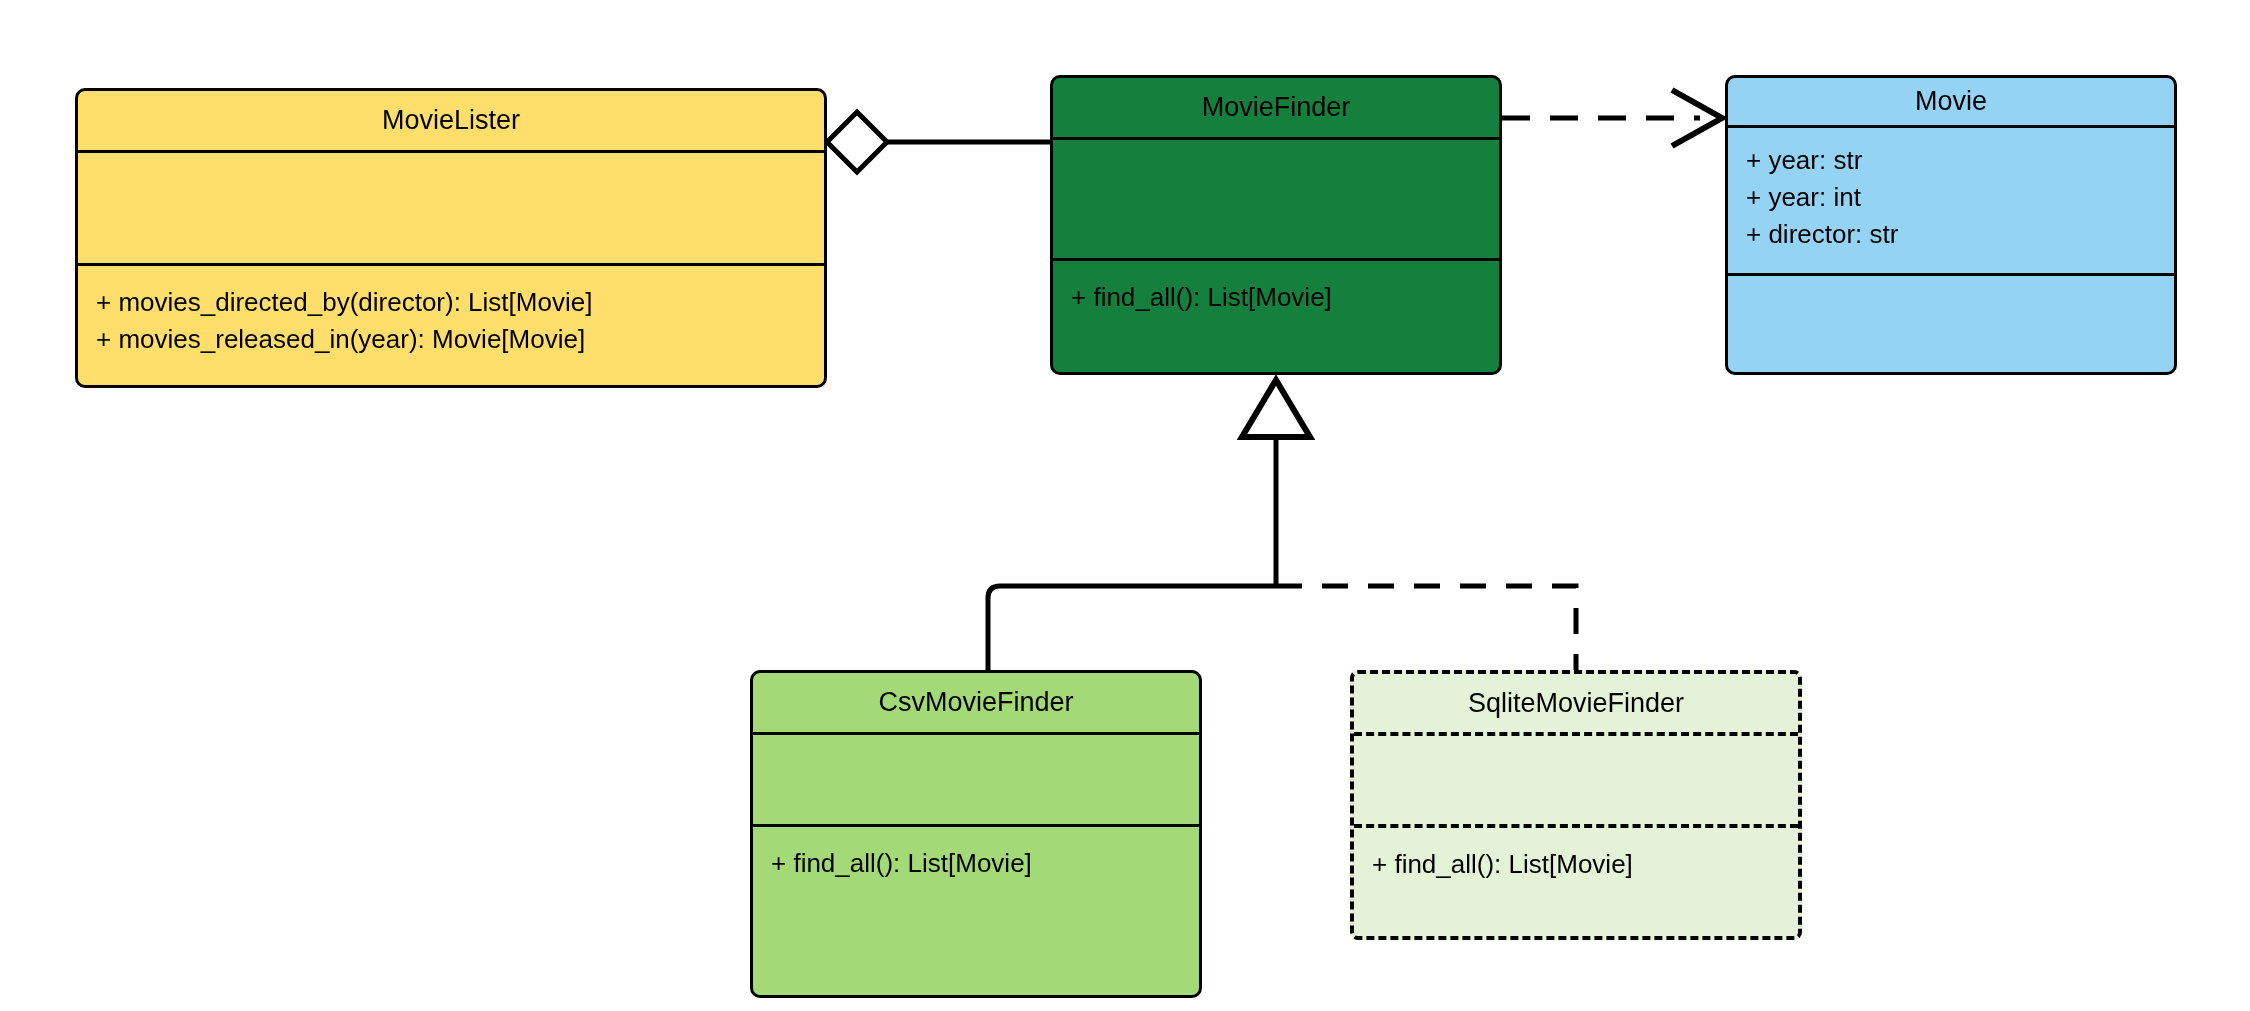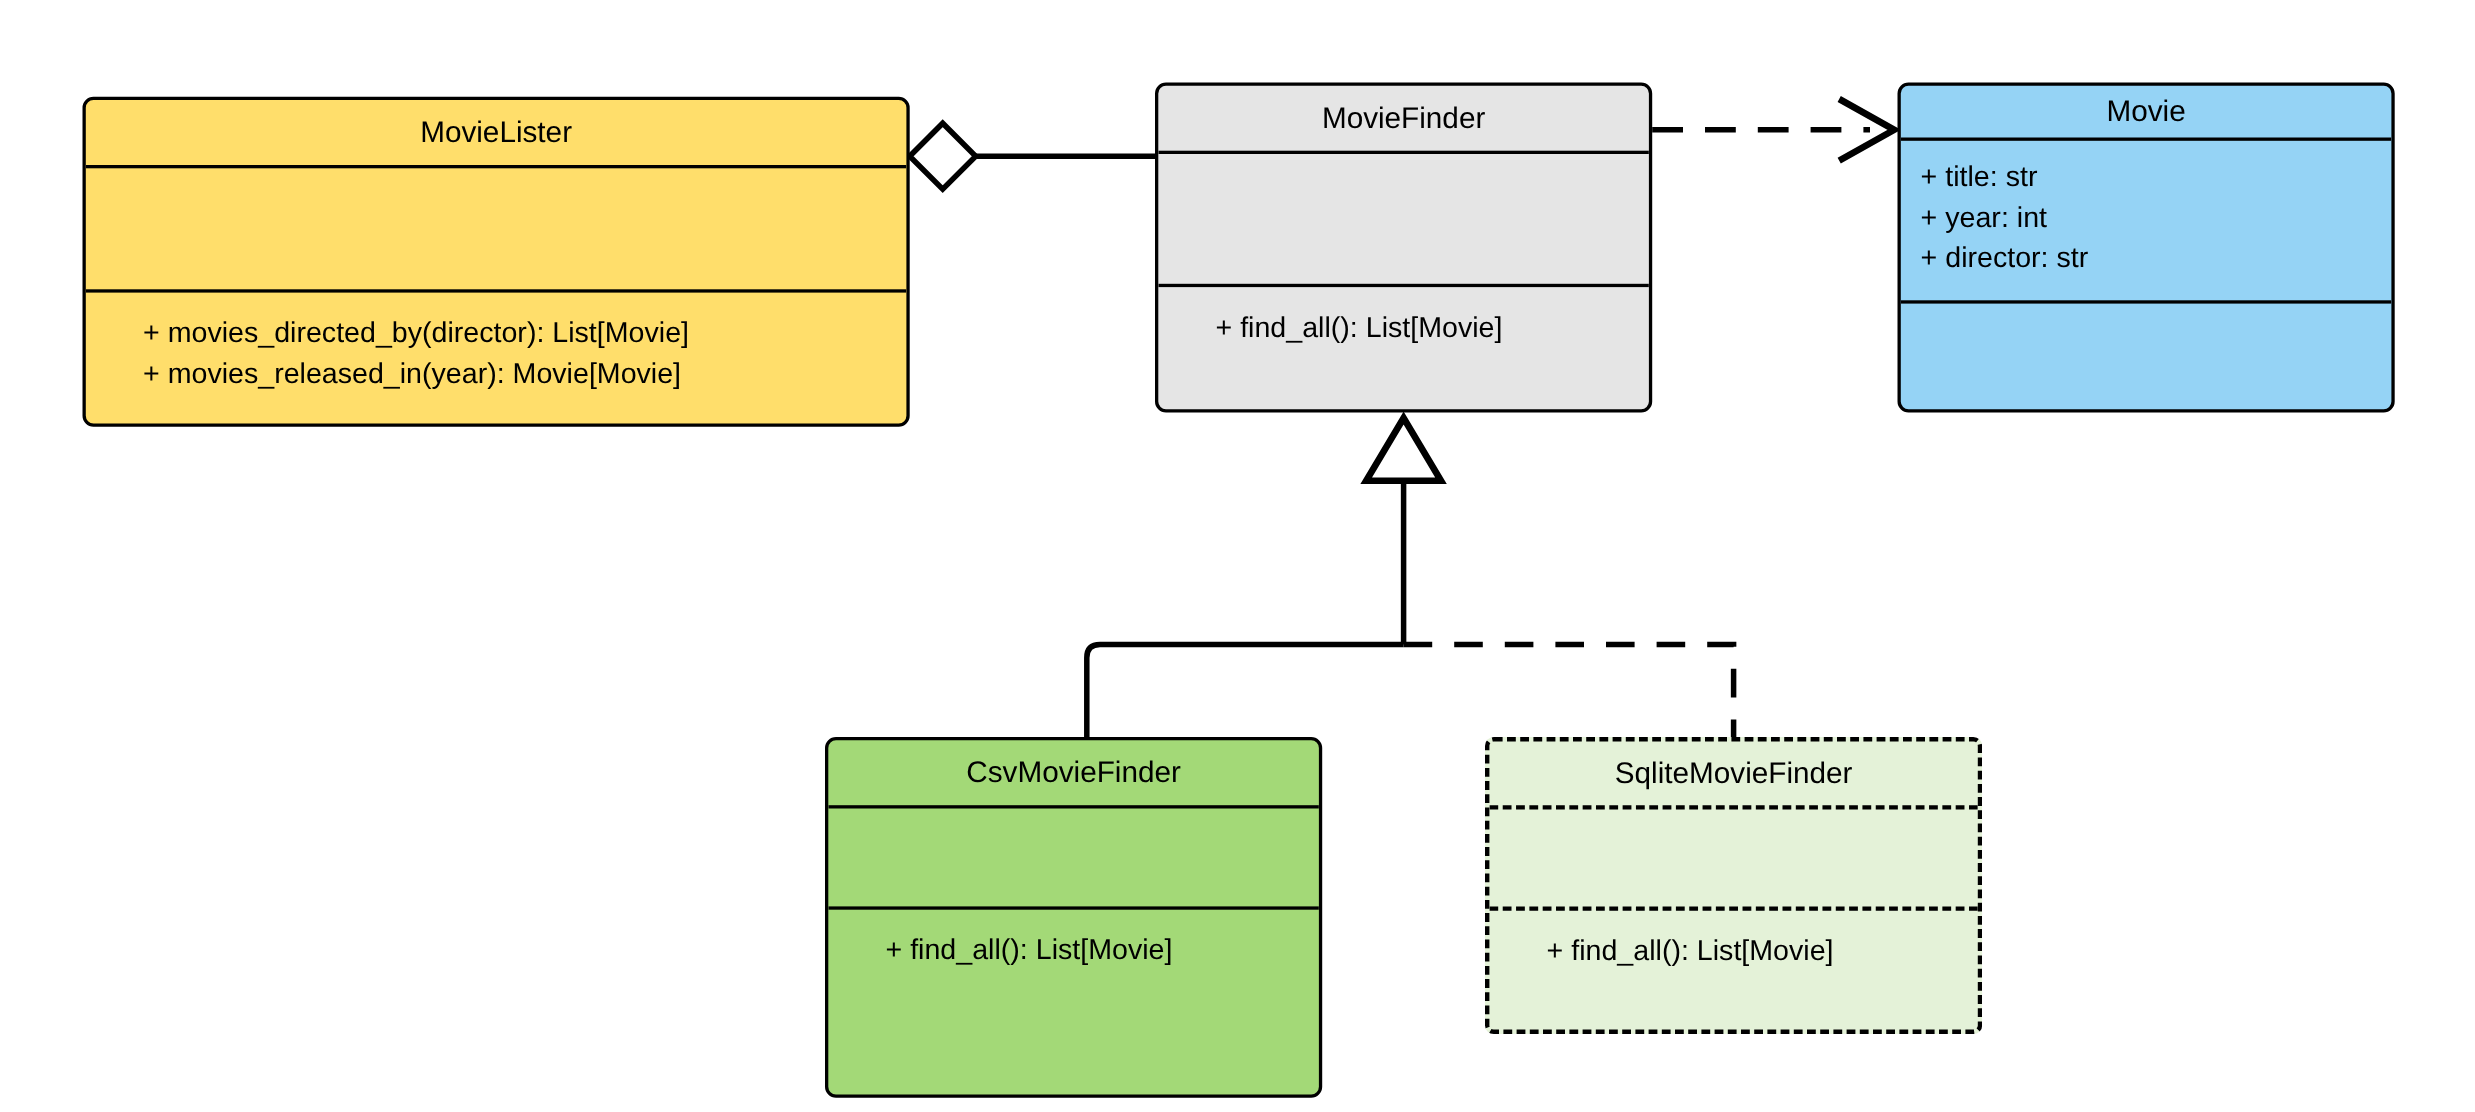--- a/index.html
+++ b/index.html
@@ -78,40 +78,39 @@
   }
   .dashed-class .attr-compartment {
     border-bottom-style: dashed;
     border-bottom-width: 4px;
   }
 
   .method-compartment {
     box-sizing: border-box;
     flex: 1 1 auto;
     padding: 18px 18px 0 18px;
-    margin-left: 34px;
   }
 
   .member-line {
     font-size: 26px;
     line-height: 1.42;
     white-space: nowrap;
   }
 
   
   #class-movielister {
     left: 75px;  top: 88px;  width: 752px;  height: 300px;
     background: #FFDE6B;
   }
   #class-movielister .class-name-compartment { height: 62px; }
   #class-movielister .attr-compartment       { height: 113px; }
 
   #class-moviefinder {
     left: 1050px; top: 75px; width: 452px; height: 300px;
-    background: #e5e5e5;
+    background: #15803d;
   }
   #class-moviefinder .class-name-compartment { height: 62px; }
   #class-moviefinder .attr-compartment       { height: 121px; }
 
   #class-movie {
     left: 1725px; top: 75px; width: 452px; height: 300px;
     background: #95D3F5;
   }
   #class-movie .class-name-compartment { height: 50px; }
   #class-movie .attr-compartment       { height: 148px; }
@@ -180,21 +179,21 @@
     <div class="method-compartment">
       <div class="member-line">+ find_all(): List[Movie]</div>
     </div>
   </div>
 
   <div class="uml-class" id="class-movie">
     <div class="class-name-compartment">
       <span class="class-name">Movie</span>
     </div>
     <div class="attr-compartment">
-      <div class="member-line">+ title: str</div>
+      <div class="member-line">+ year: str</div>
       <div class="member-line">+ year: int</div>
       <div class="member-line">+ director: str</div>
     </div>
     <div class="method-compartment"></div>
   </div>
 
   <div class="uml-class" id="class-csvmoviefinder">
     <div class="class-name-compartment">
       <span class="class-name">CsvMovieFinder</span>
     </div>

